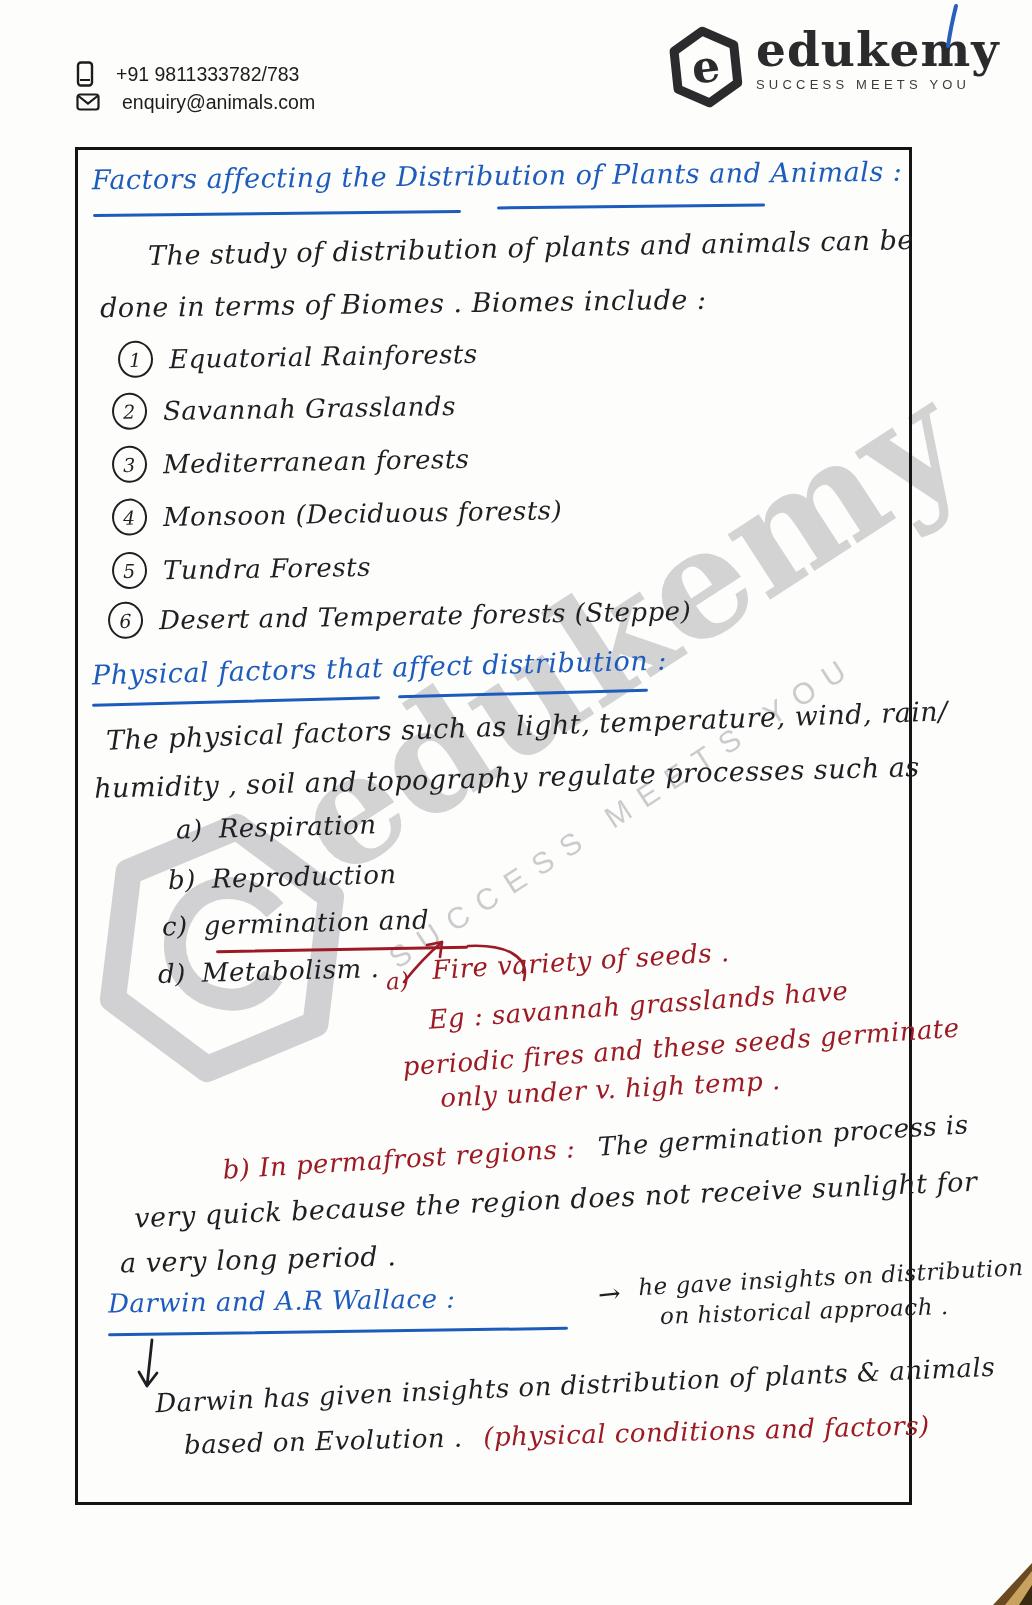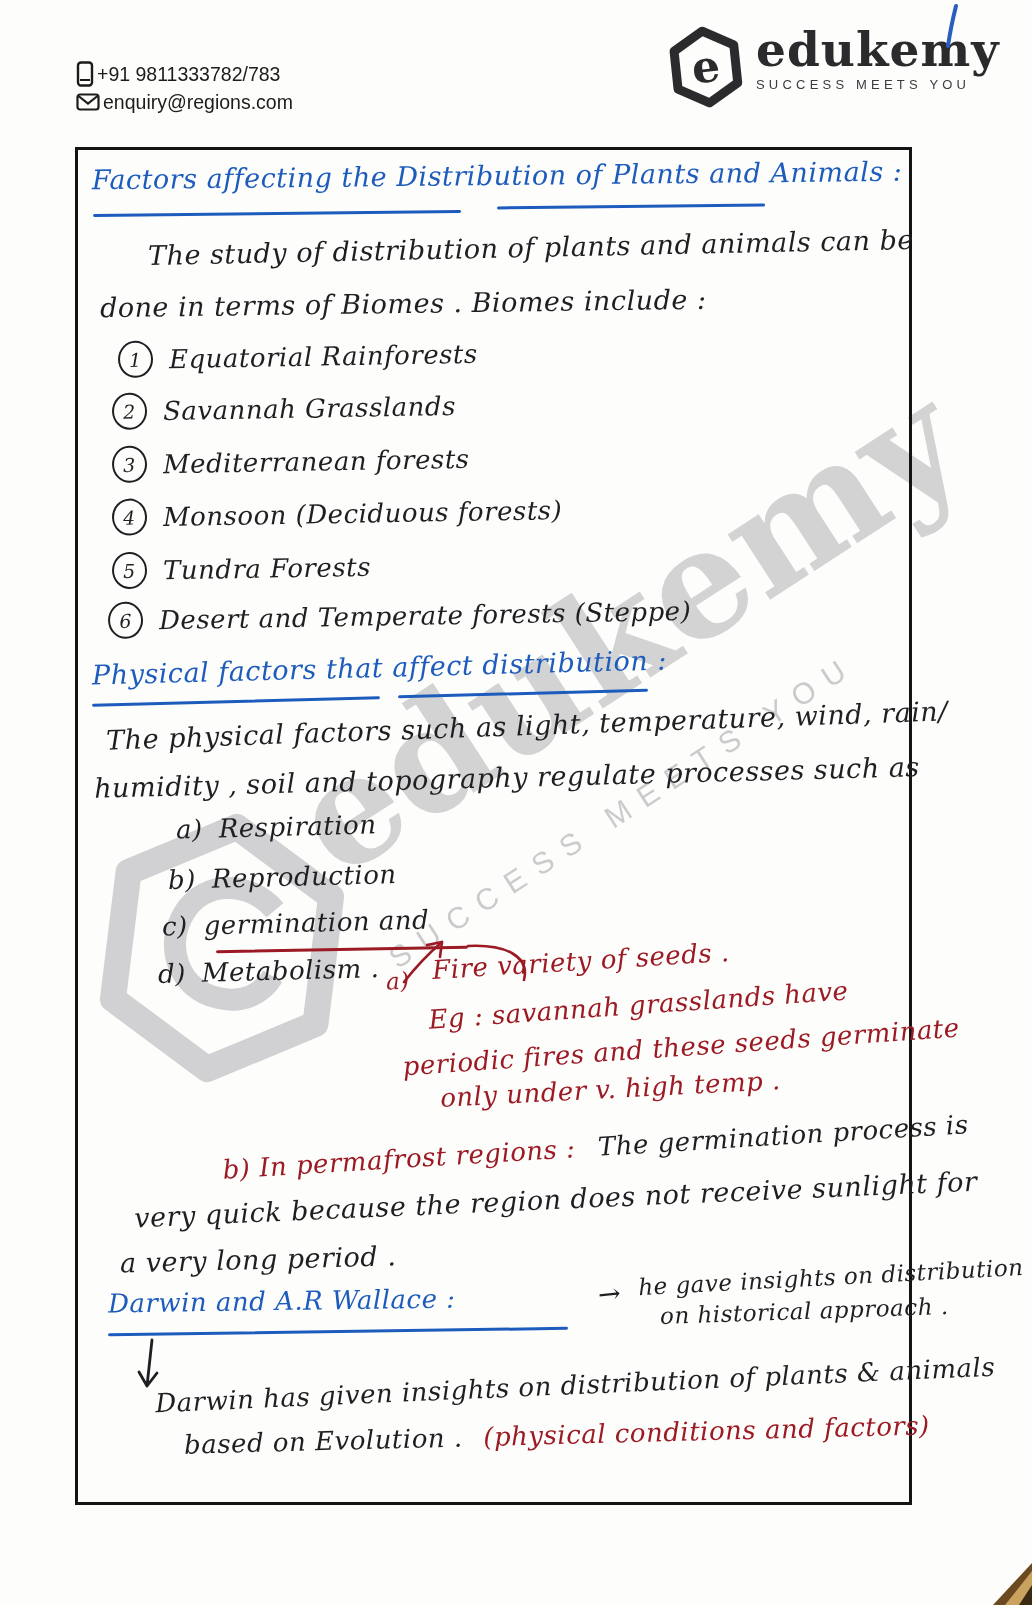--- a/index.html
+++ b/index.html
@@ -19,21 +19,21 @@
   .hw-red{color:#9c1a24;}
   .uline{position:absolute; background:#1d5cbd; height:3px; border-radius:2px; z-index:3;}
   .uline-red{background:#9c1a24;}
   .circ{
     display:inline-flex; align-items:center; justify-content:center;
     width:31px; height:33px; border:2.2px solid #1f1f23; border-radius:50%;
     font-size:19px; flex:0 0 auto;
   }
   .biome-row,.proc-row{display:flex; align-items:center; gap:16px;}
   
-  .contact-row{display:flex; align-items:center; gap:3px; height:28px;
+  .contact-row{display:flex; align-items:center; gap:22px; height:28px;
     font-size:19.5px; color:#1c1c1c; font-family:"Liberation Sans",sans-serif;}
   .logo-text{font-family:"DejaVu Serif",serif; font-weight:bold;
     font-size:47px; color:#2b2b2e; letter-spacing:1px; line-height:1;}
   .logo-tagline{font-size:13px; letter-spacing:4.2px; color:#3c3c40; margin-top:4px;}
   
   #frame{position:absolute; left:75px; top:147px; width:831px; height:1352px;
     border:3px solid #141414; z-index:2;}
   
   .wm{position:absolute; z-index:1; pointer-events:none;}
   .wm-text{
@@ -61,21 +61,21 @@
       </span>
       <span>+91 9811333782/783</span>
     </div>
     <div class="contact-row">
       <span>
         <svg width="24" height="18" viewBox="0 0 24 18">
           <rect x="1.5" y="1.5" width="21" height="15" rx="2.5" fill="none" stroke="#1c1c1c" stroke-width="2.2"></rect>
           <polyline points="2.5,3 12,10.5 21.5,3" fill="none" stroke="#1c1c1c" stroke-width="2.2"></polyline>
         </svg>
       </span>
-      <span>enquiry@regions.com</span>
+      <span>enquiry@animals.com</span>
     </div>
   </div>
 
   <div class="abs" style="left:668px; top:26px; display:flex; gap:12px; align-items:flex-start;">
     <span>
       <svg width="76" height="84" viewBox="0 0 76 84">
         <g transform="rotate(-6 38 42)">
           <path d="M38 5 L68 22 L68 60 L38 77 L8 60 L8 22 Z" fill="none" stroke="#2b2b2e" stroke-width="9" stroke-linejoin="round"></path>
           <text x="38" y="56" text-anchor="middle" font-family="DejaVu Serif, serif" font-weight="bold" font-size="44" fill="#2b2b2e">e</text>
         </g>

